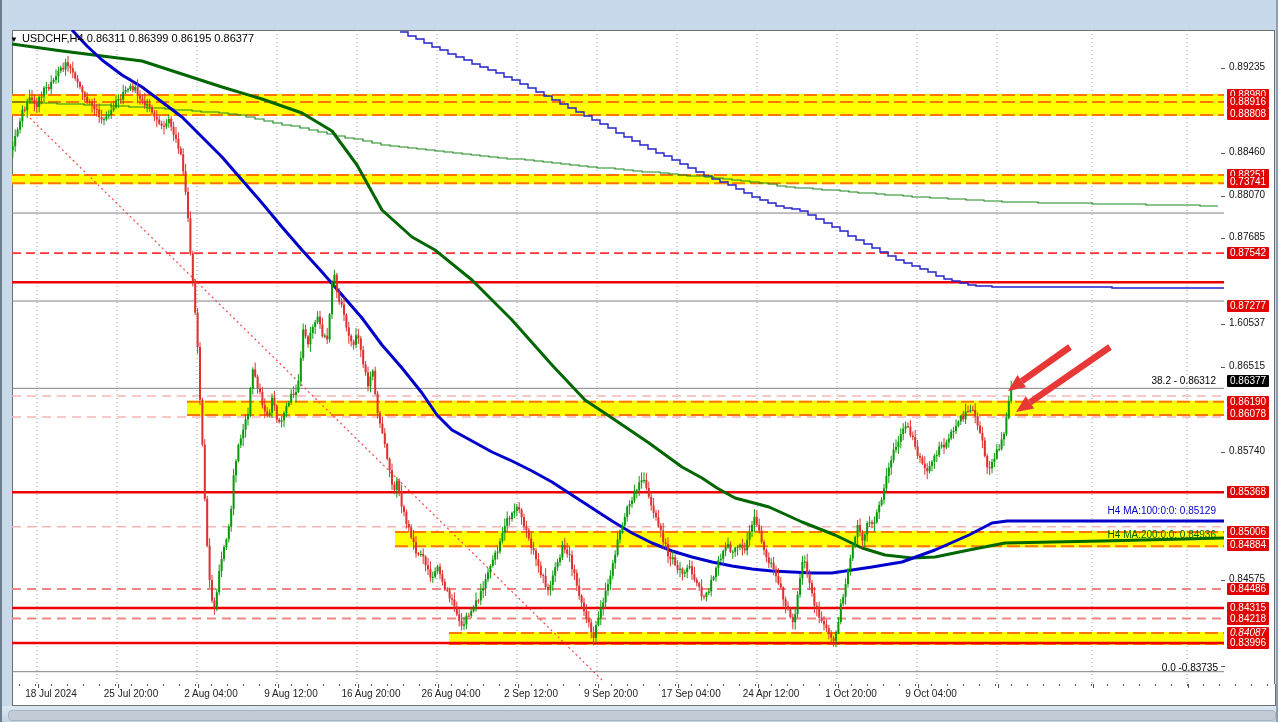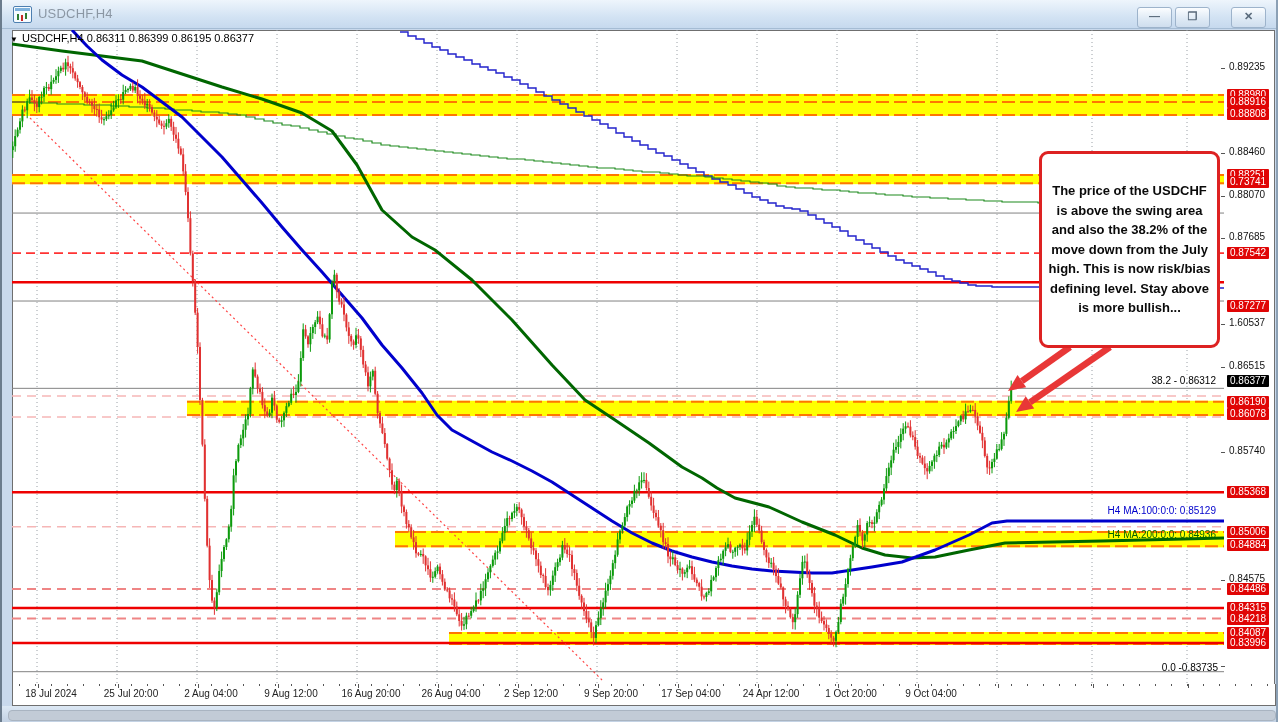--- a/index.html
+++ b/index.html
@@ -41,27 +41,20 @@
   .ma-label{position:absolute;font-size:10px;white-space:nowrap;z-index:4;}
   #annotation-box{position:absolute;left:1037px;top:151px;width:181px;height:197px;background:#fff;
     border:3px solid #dd2222;border-radius:9px;box-sizing:border-box;z-index:6;
     display:flex;align-items:center;justify-content:center;text-align:center;
     font-weight:bold;font-size:13px;line-height:1.5;color:#0a0a0a;padding:2px 5px;}
 </style>
 </head>
 <body>
 
 <div id="window">
-  <div id="titlebar">
-    <div id="appicon"></div>
-    <div id="win-title">USDCHF,H4</div>
-    <div class="winbtn" style="right:104px">—</div>
-    <div class="winbtn" style="right:66px">❐</div>
-    <div class="winbtn" style="right:10px">✕</div>
-  </div>
 
   <div id="plot-bg"></div>
   <svg id="plot" width="1212" height="653" viewBox="10 30 1212 653">
       <g>
         <line x1="35" y1="30" x2="35" y2="683" stroke="#9aa0a6" stroke-width="1" stroke-dasharray="1,3"></line>
         <line x1="115" y1="30" x2="115" y2="683" stroke="#9aa0a6" stroke-width="1" stroke-dasharray="1,3"></line>
         <line x1="195" y1="30" x2="195" y2="683" stroke="#9aa0a6" stroke-width="1" stroke-dasharray="1,3"></line>
         <line x1="275" y1="30" x2="275" y2="683" stroke="#9aa0a6" stroke-width="1" stroke-dasharray="1,3"></line>
         <line x1="355" y1="30" x2="355" y2="683" stroke="#9aa0a6" stroke-width="1" stroke-dasharray="1,3"></line>
         <line x1="435" y1="30" x2="435" y2="683" stroke="#9aa0a6" stroke-width="1" stroke-dasharray="1,3"></line>
@@ -968,21 +961,20 @@
       </g>
     </svg>
 
   <div id="ohlc-label"><span class="tri">▼</span><span>USDCHF,H4 0.86311 0.86399 0.86195 0.86377</span></div>
 
   <div id="fib382-label" class="inplot-label" style="right: 60px; top: 375.336px;">38.2 - 0.86312</div>
   <div id="fib00-label" class="inplot-label" style="right: 58px; top: 661.703px;">0.0 -0.83735</div>
   <div id="ma100-label" class="ma-label" style="color: rgb(0, 0, 204); right: 60px; top: 505px;">H4 MA:100:0:0: 0.85129</div>
   <div id="ma200-label" class="ma-label" style="color: rgb(0, 102, 0); right: 60px; top: 529px;">H4 MA:200:0:0: 0.84936</div>
 
-  <div id="annotation-box">The price of the USDCHF is above the swing area and also the 38.2% of the move down from the July high. This is now risk/bias defining level. Stay above is more bullish...</div>
 
   <div id="price-axis">
       <div class="ptick" style="top: 36.9228px;"></div>
       <div class="plabel " style="top: 29.9228px;">0.89235</div>
       <div class="ptick" style="top: 122.142px;"></div>
       <div class="plabel " style="top: 115.142px;">0.88460</div>
       <div class="ptick" style="top: 165.026px;"></div>
       <div class="plabel " style="top: 158.026px;">0.88070</div>
       <div class="ptick" style="top: 207.361px;"></div>
       <div class="plabel " style="top: 200.361px;">0.87685</div>
@@ -1004,21 +996,21 @@
       <div class="plabel red" style="top: 216.085px;">0.87542</div>
       <div class="plabel red" style="top: 245.224px; margin-top: 24px;">0.87277</div>
       <div class="plabel red" style="top: 364.751px;">0.86190</div>
       <div class="plabel red" style="top: 377.066px;">0.86078</div>
       <div class="plabel red" style="top: 455.138px;">0.85368</div>
       <div class="plabel red" style="top: 494.944px;">0.85006</div>
       <div class="plabel red" style="top: 508.359px;">0.84884</div>
       <div class="plabel red" style="top: 552.123px;">0.84486</div>
       <div class="plabel red" style="top: 570.926px;">0.84315</div>
       <div class="plabel red" style="top: 581.592px;">0.84218</div>
-      <div class="plabel red" style="top: 595.997px;">0.84087</div>
+      <div class="plabel red" style="top: 595.997px; font-style: italic;">0.84087</div>
       <div class="plabel red" style="top: 606.003px;">0.83996</div>
       <div class="plabel black" style="top: 344.188px;">0.86377</div>
     </div>
   <div id="time-axis">
       <div class="ttick" style="left: 25px;"></div>
       <div class="ttick" style="left: 105px;"></div>
       <div class="ttick" style="left: 185px;"></div>
       <div class="ttick" style="left: 265px;"></div>
       <div class="ttick" style="left: 345px;"></div>
       <div class="ttick" style="left: 425px;"></div>

